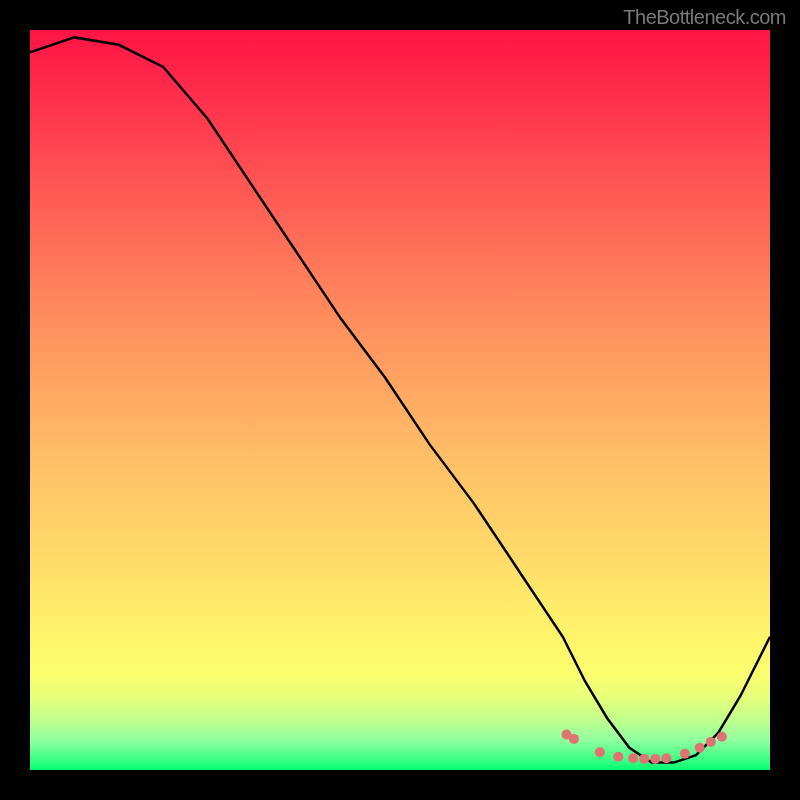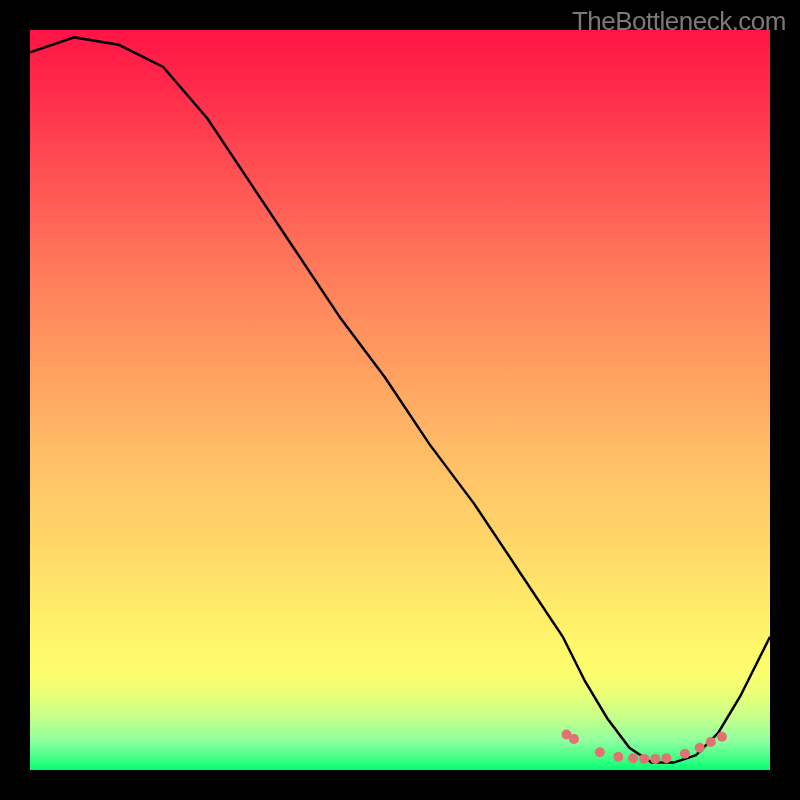--- a/index.html
+++ b/index.html
@@ -8,21 +8,21 @@
   height: 800px;
   background: #000;
   position: relative;
   font-family: Arial, sans-serif;
 }
 .attribution {
   position: absolute;
   top: 6px;
   right: 14px;
   color: #7a7a7a;
-  font-size: 26px;
+  font-size: 20px;
   font-weight: 500;
   letter-spacing: -0.5px;
 }
 .plot-area {
   position: absolute;
   top: 30px;
   left: 30px;
   width: 740px;
   height: 740px;
 }

